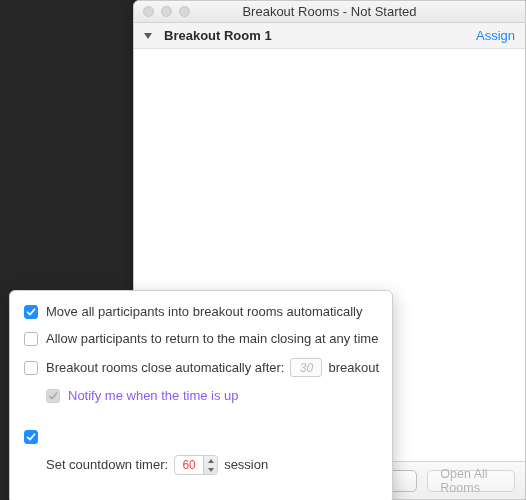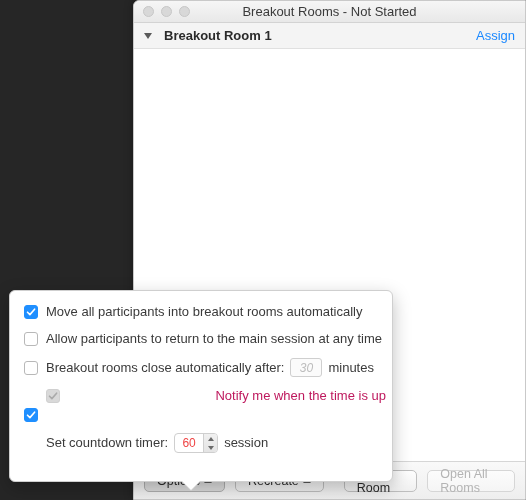--- a/index.html
+++ b/index.html
@@ -97,21 +97,21 @@
     content: "";
     position: absolute;
     bottom: -9px; left: 172px;
     width: 0; height: 0;
     border-left: 9px solid transparent;
     border-right: 9px solid transparent;
     border-top: 9px solid #ffffff;
     filter: drop-shadow(0 1px 0 #cfcfcf);
   }
   .prow { display: flex; align-items: center; margin-bottom: 11px; line-height: 16px; }
-  .prow.sub { padding-left: 22px; color: #be185d; margin-bottom: 4px; justify-content: space-between; }
+  .prow.sub { padding-left: 22px; color: #8b5cf6; margin-bottom: 26px; }
   .prow:last-child { margin-bottom: 16px; }
   .chk {
     width: 14px; height: 14px;
     border: 1px solid #b8b8b8;
     border-radius: 3px;
     margin-right: 8px;
     background: #ffffff;
     flex-shrink: 0;
     display: inline-flex; align-items: center; justify-content: center;
   }
@@ -213,28 +213,28 @@
       <span class="chk checked">
         <svg viewBox="0 0 10 10">
             <path d="M1.5 5.2 L3.9 7.6 L8.6 2.2" stroke="#fff" stroke-width="1.6" fill="none" stroke-linecap="round" stroke-linejoin="round"></path>
           </svg>
       </span>
       <span>Move all participants into breakout rooms automatically</span>
     </div>
 
     <div class="prow">
       <span class="chk"></span>
-      <span>Allow participants to return to the main session at any time</span>
+      <span>Allow participants to return to the main closing at any time</span>
     </div>
 
     <div class="prow">
       <span class="chk"></span>
       <span>Breakout rooms close automatically after:</span>
       <input class="numbox" disabled="" value="30" style="">
-      <span>minutes</span>
+      <span>breakout</span>
     </div>
 
     <div class="prow sub">
       <span class="chk disabled checked">
         <svg viewBox="0 0 10 10">
             <path d="M1.5 5.2 L3.9 7.6 L8.6 2.2" stroke="#aaaaaa" stroke-width="1.6" fill="none" stroke-linecap="round" stroke-linejoin="round"></path>
           </svg>
       </span>
       <span>Notify me when the time is up</span>
     </div>

